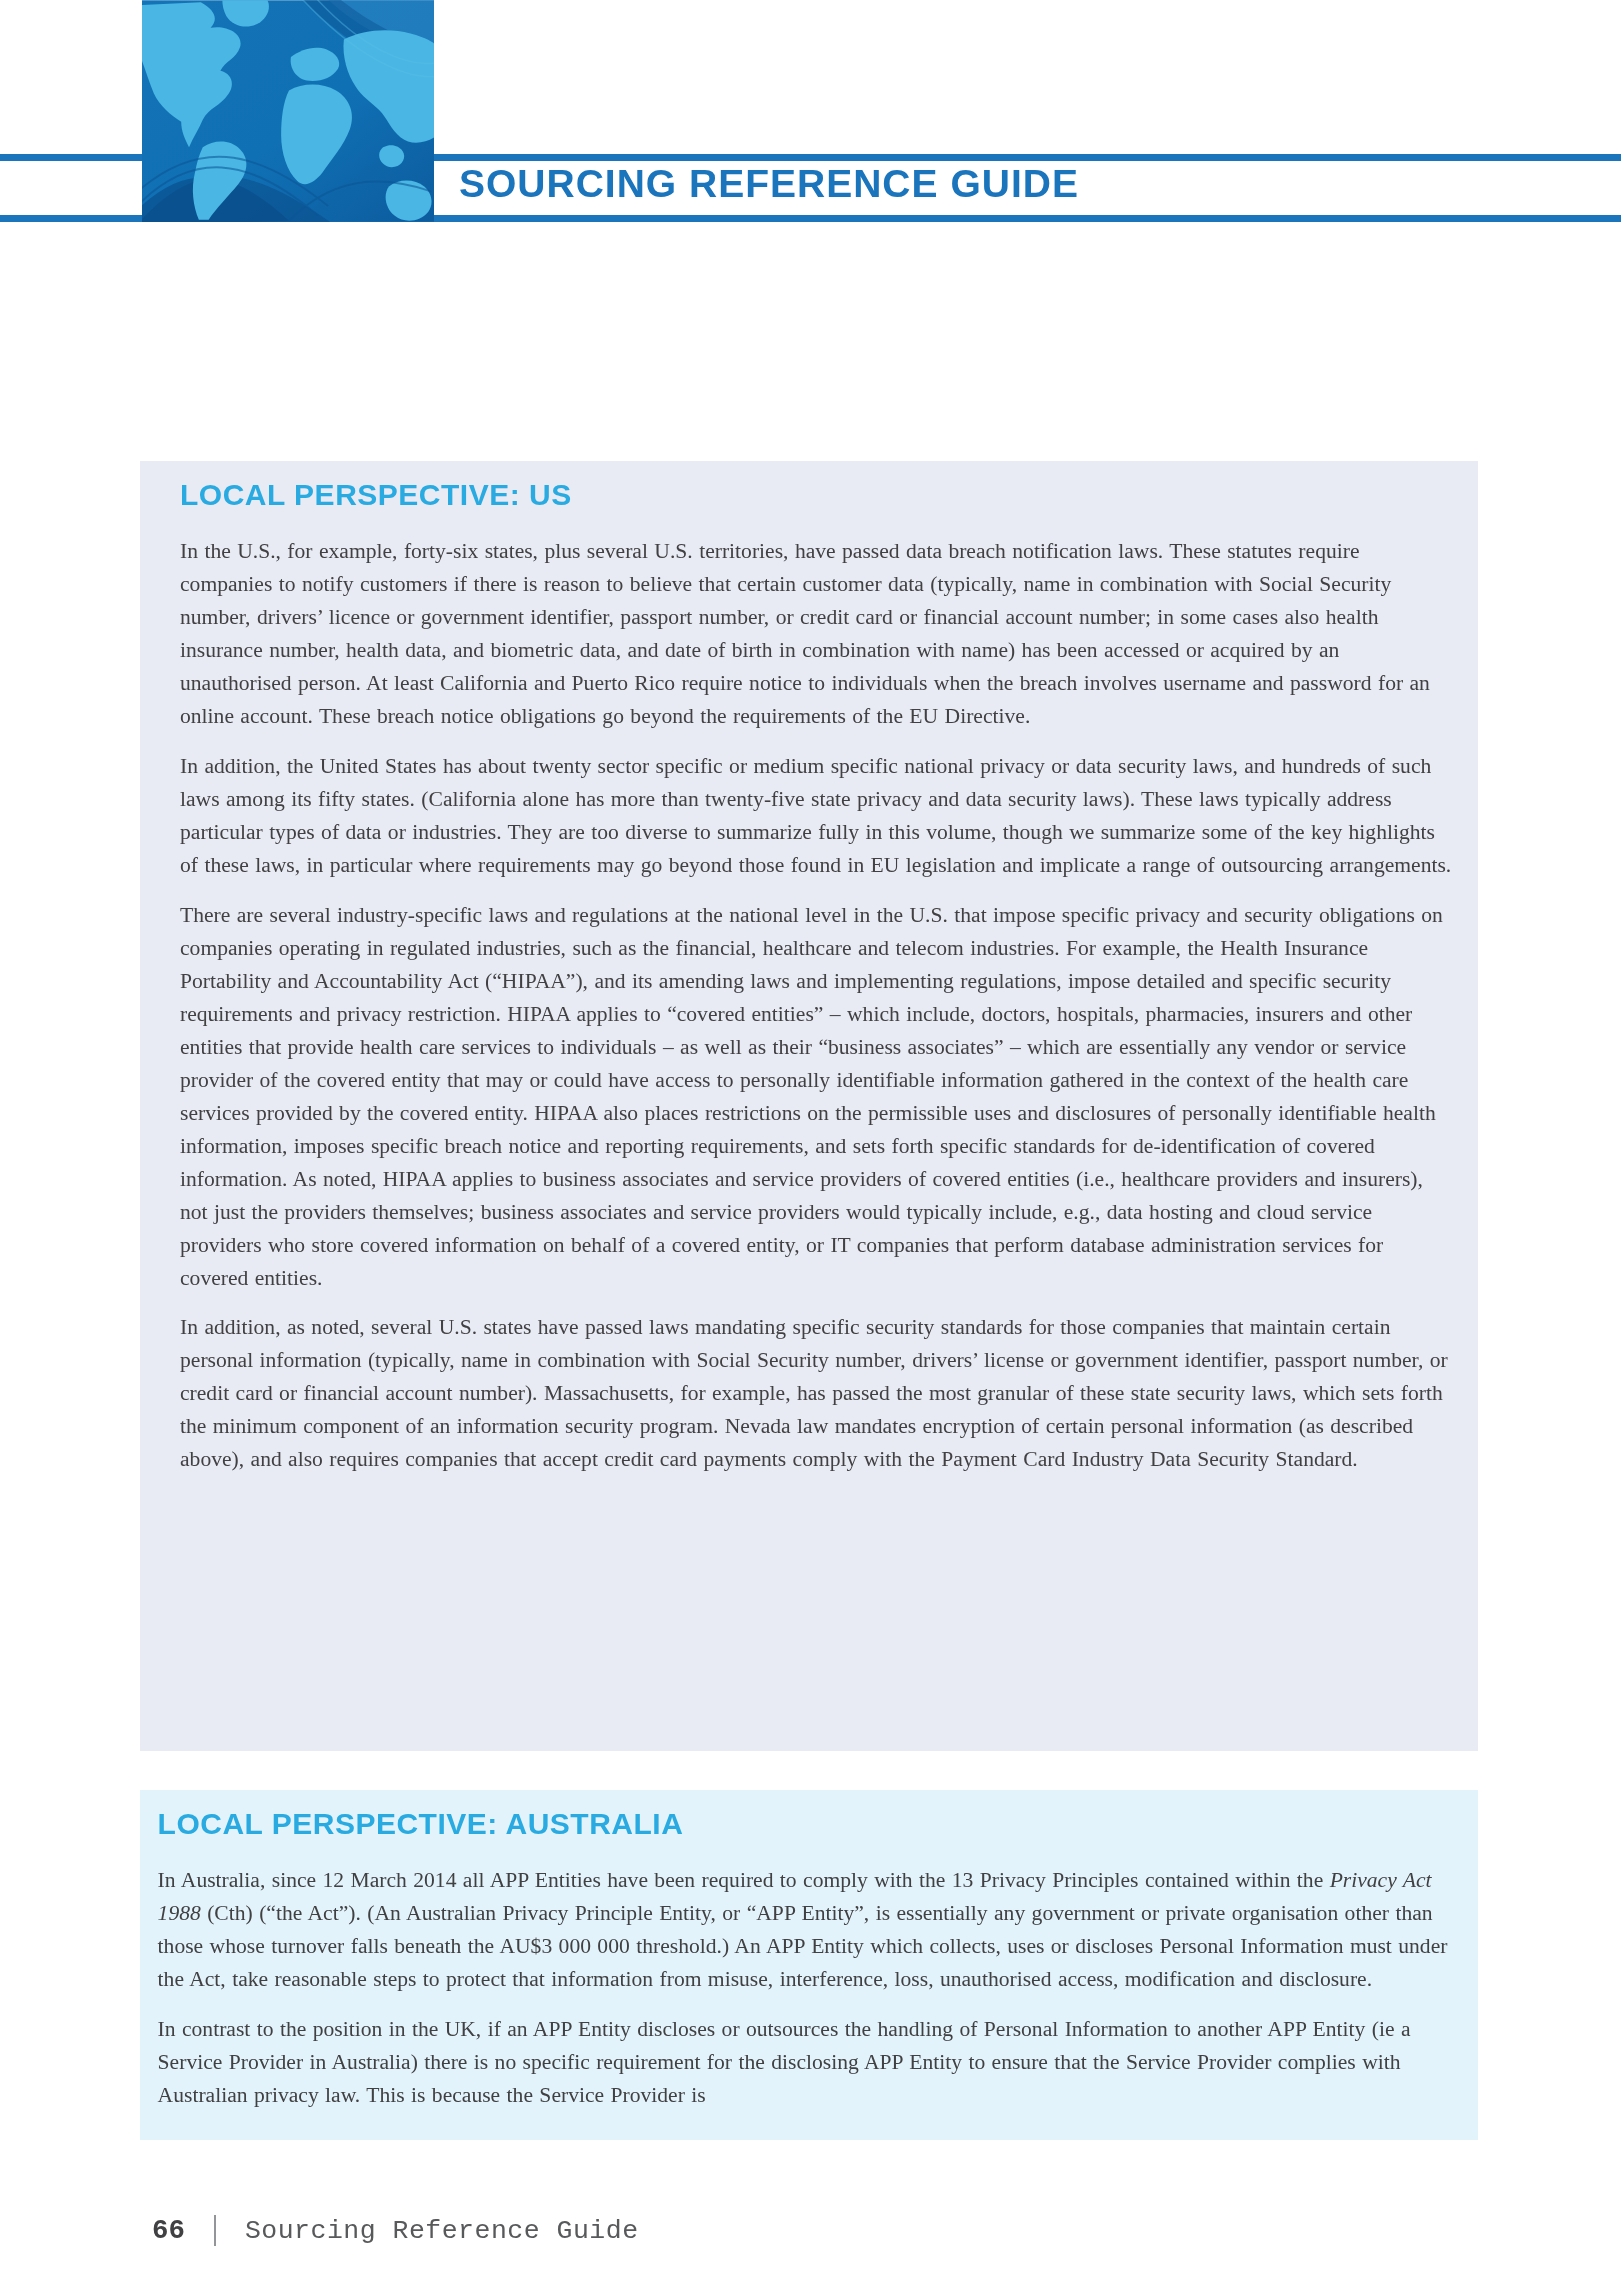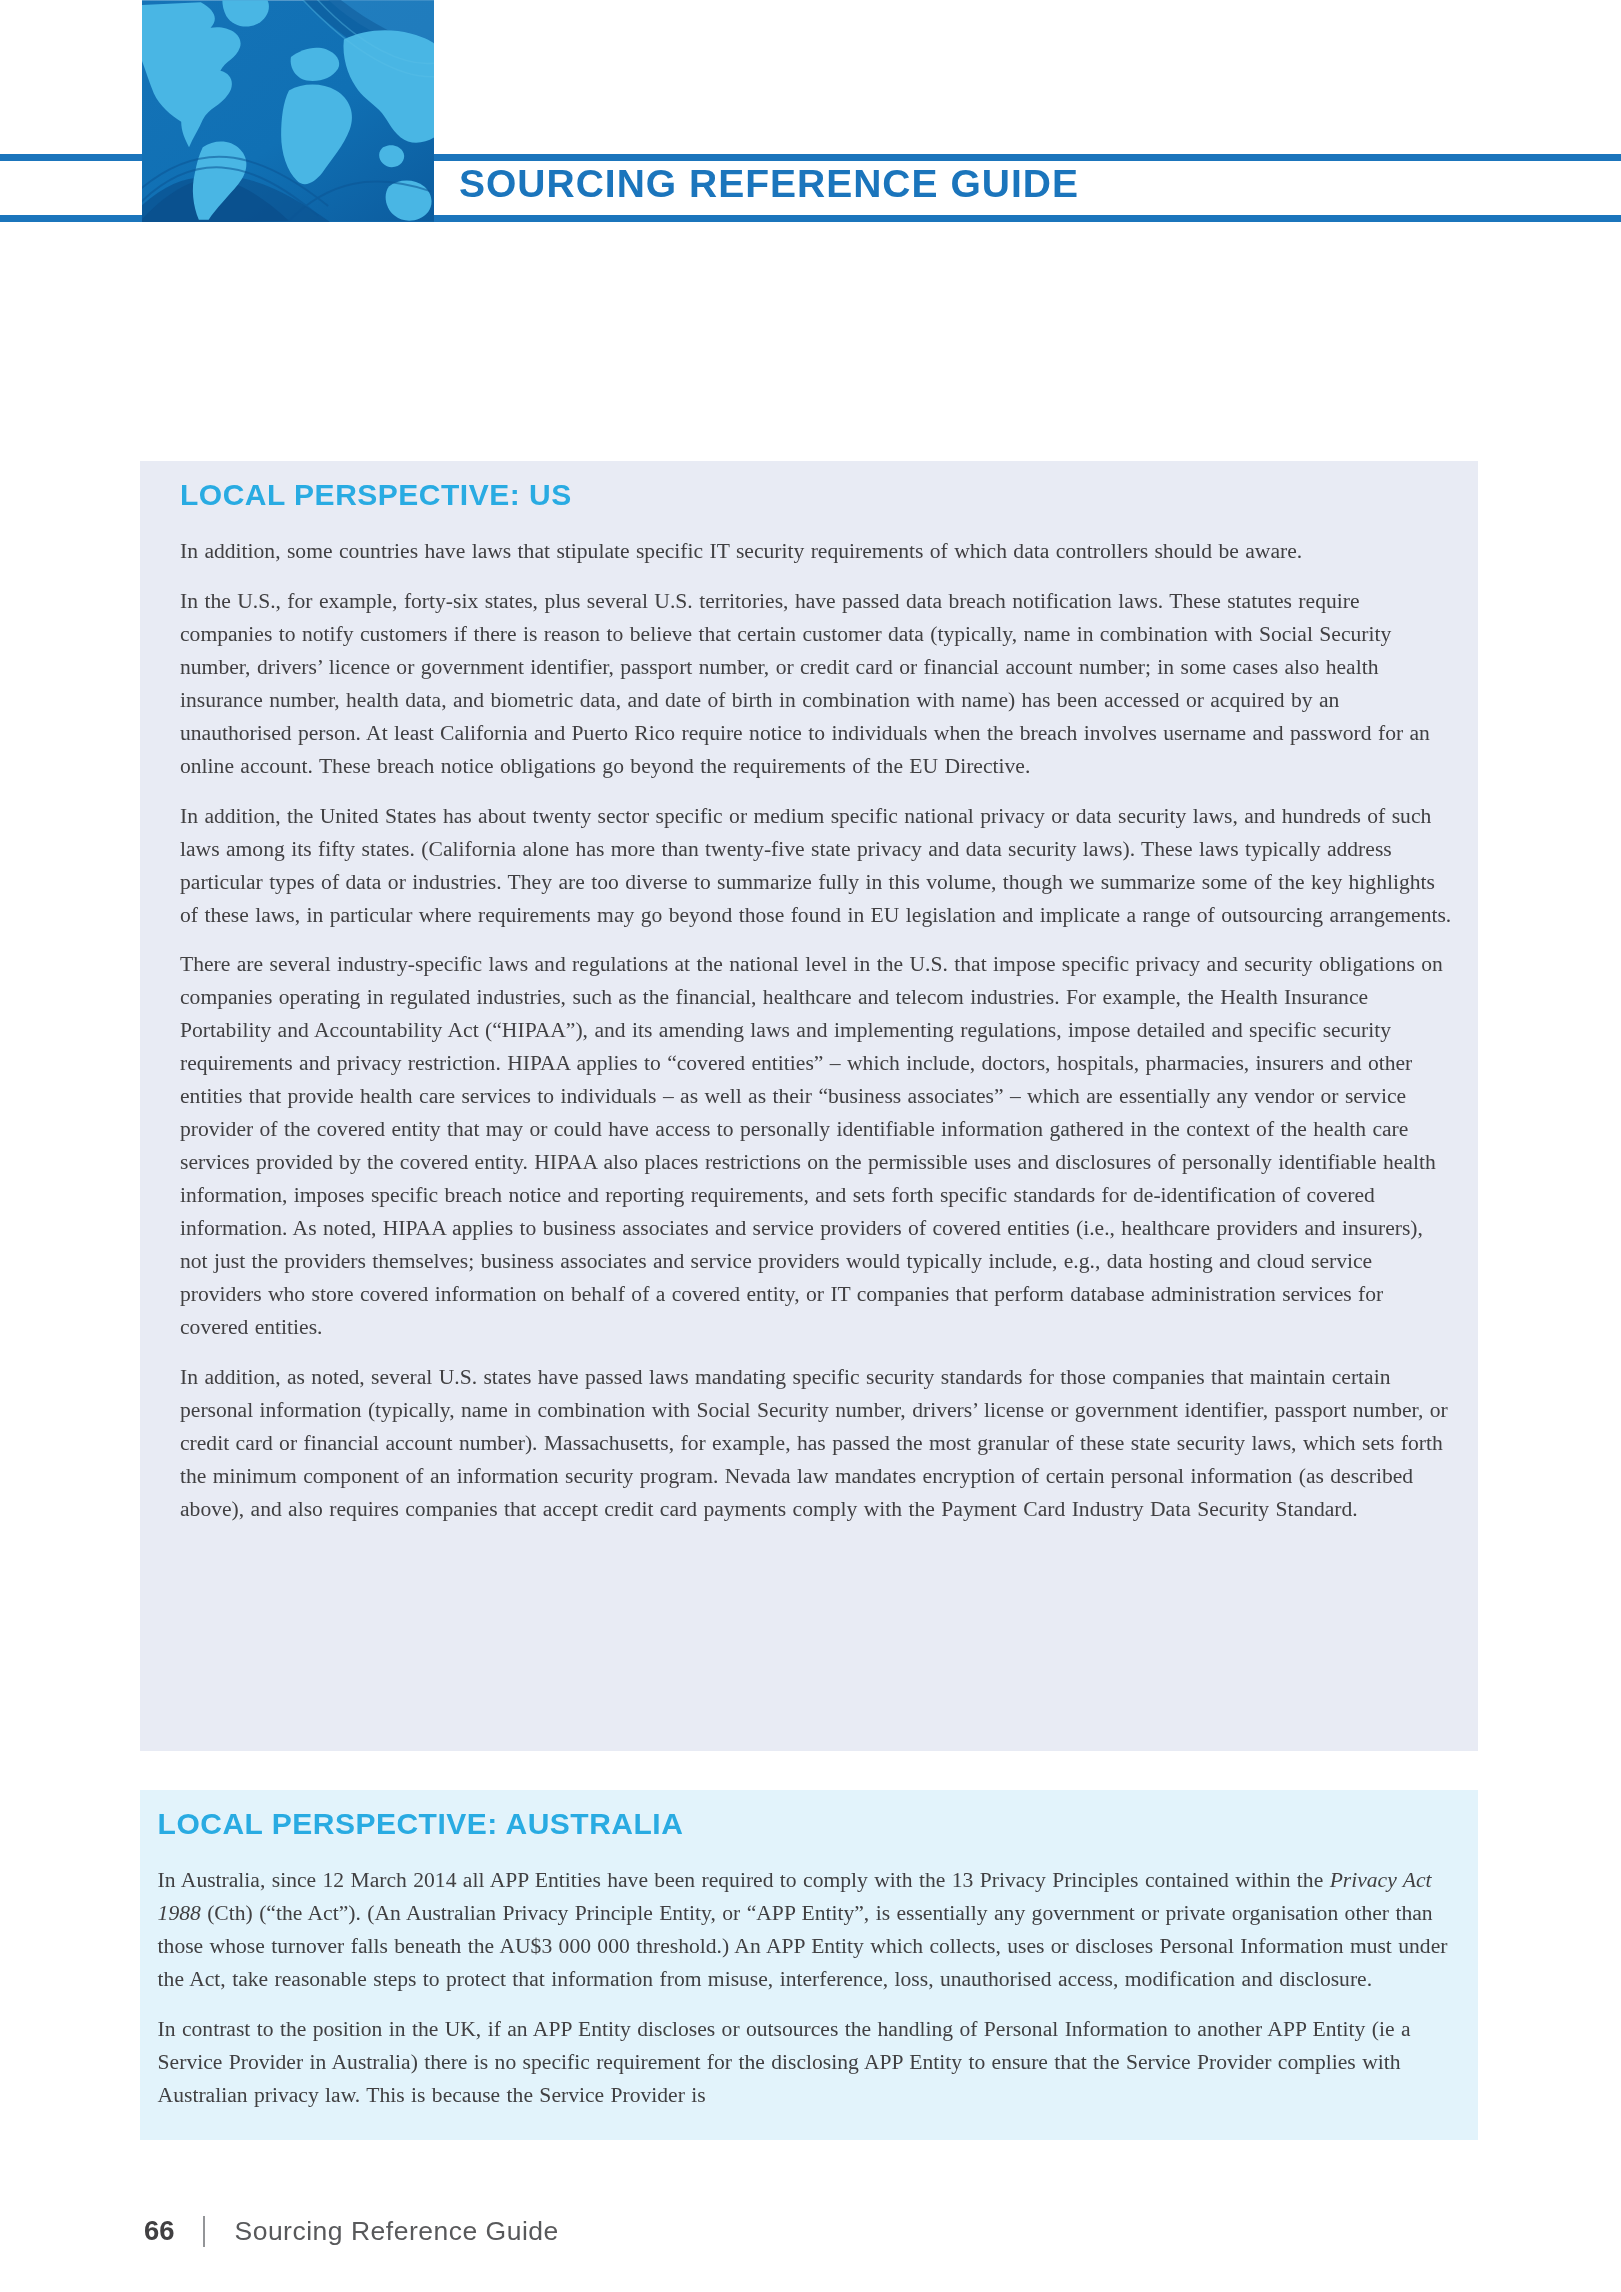--- a/index.html
+++ b/index.html
@@ -53,23 +53,23 @@
     font-family:"Liberation Serif",serif;
     font-size:21.6px;line-height:33px;
     color:var(--body-text);
     word-spacing:1px;
   }
   .paragraphs p:last-child{margin-bottom:0;}
   .paragraphs .italic{font-style:italic;}
   .paragraphs .bold{font-weight:400;}
   
   .footer{
-    position:absolute;left:144px;top:2215px;
+    position:absolute;left:152px;top:2215px;
     display:flex;align-items:center;
-    font-family:Liberation Sans, sans-serif;
+    font-family:Liberation Mono, monospace;
   }
   .footer .page-number{font-size:27.4px;font-weight:700;color:var(--body-text);}
   .footer .divider{display:inline-block;width:2px;height:31px;background:#939598;margin:0 29px;}
   .footer .footer-label{font-size:26.5px;font-weight:400;color:var(--footer-text);letter-spacing:0.5px;}
 </style>
 </head>
 <body>
 
 <header>
   <div class="rule rule-top"></div>
@@ -122,21 +122,20 @@
     </svg>
   </div>
 
   <h1 class="page-title">SOURCING REFERENCE GUIDE</h1>
 </header>
 
 <main>
   <section class="box box-us">
     <h2>LOCAL PERSPECTIVE: US</h2>
     <div class="paragraphs">
-        <p><span>In addition, some countries have laws that stipulate specific IT security requirements of which data controllers should be aware.</span></p>
         <p><span>In the U.S., for example, forty-six states, plus several U.S. territories, have passed data breach notification laws. These statutes require companies to notify customers if there is reason to believe that certain customer data (typically, name in combination with Social Security number, drivers’ licence or government identifier, passport number, or credit card or financial account number; in some cases also health insurance number, health data, and biometric data, and date of birth in combination with name) has been accessed or acquired by an unauthorised person. At least California and Puerto Rico require notice to individuals when the breach involves username and password for an online account. These breach notice obligations go beyond the requirements of the EU Directive.</span></p>
         <p><span>In addition, the United States has about twenty sector specific or medium specific national privacy or data security laws, and hundreds of such laws among its fifty states. (California alone has more than twenty-five state privacy and data security laws). These laws typically address particular types of data or industries. They are too diverse to summarize fully in this volume, though we summarize some of the key highlights of these laws, in particular where requirements may go beyond those found in EU legislation and implicate a range of outsourcing arrangements.</span></p>
         <p><span>There are several industry-specific laws and regulations at the national level in the U.S. that impose specific privacy and security obligations on companies operating in regulated industries, such as the financial, healthcare and telecom industries. For example, the Health Insurance Portability and Accountability Act (“HIPAA”), and its amending laws and implementing regulations, impose detailed and specific security requirements and privacy restriction. HIPAA applies to “covered entities” – which include, doctors, hospitals, pharmacies, insurers and other entities that provide health care services to individuals – as well as their “business associates” – which are essentially any vendor or service provider of the covered entity that may or could have access to personally identifiable information gathered in the context of the health care services provided by the covered entity. HIPAA also places restrictions on the permissible uses and disclosures of personally identifiable health information, imposes specific breach notice and reporting requirements, and sets forth specific standards for de-identification of covered information. As noted, HIPAA applies to business associates and service providers of covered entities (i.e., healthcare providers and insurers), not just the providers themselves; business associates and service providers would typically include, e.g., data hosting and cloud service providers who store covered information on behalf of a covered entity, or IT companies that perform database administration services for covered entities.</span></p>
         <p><span>In addition, as noted, several U.S. states have passed laws mandating specific security standards for those companies that maintain certain personal information (typically, name in combination with Social Security number, drivers’ license or government identifier, passport number, or credit card or financial account number). Massachusetts, for example, has passed the most granular of these state security laws, which sets forth the minimum component of an information security program. Nevada law mandates encryption of certain personal information (as described above), and also requires companies that accept credit card payments comply with the Payment Card Industry Data Security Standard.</span></p>
       </div>
   </section>
 
   <section class="box box-au">
     <h2>LOCAL PERSPECTIVE: AUSTRALIA</h2>
     <div class="paragraphs">

